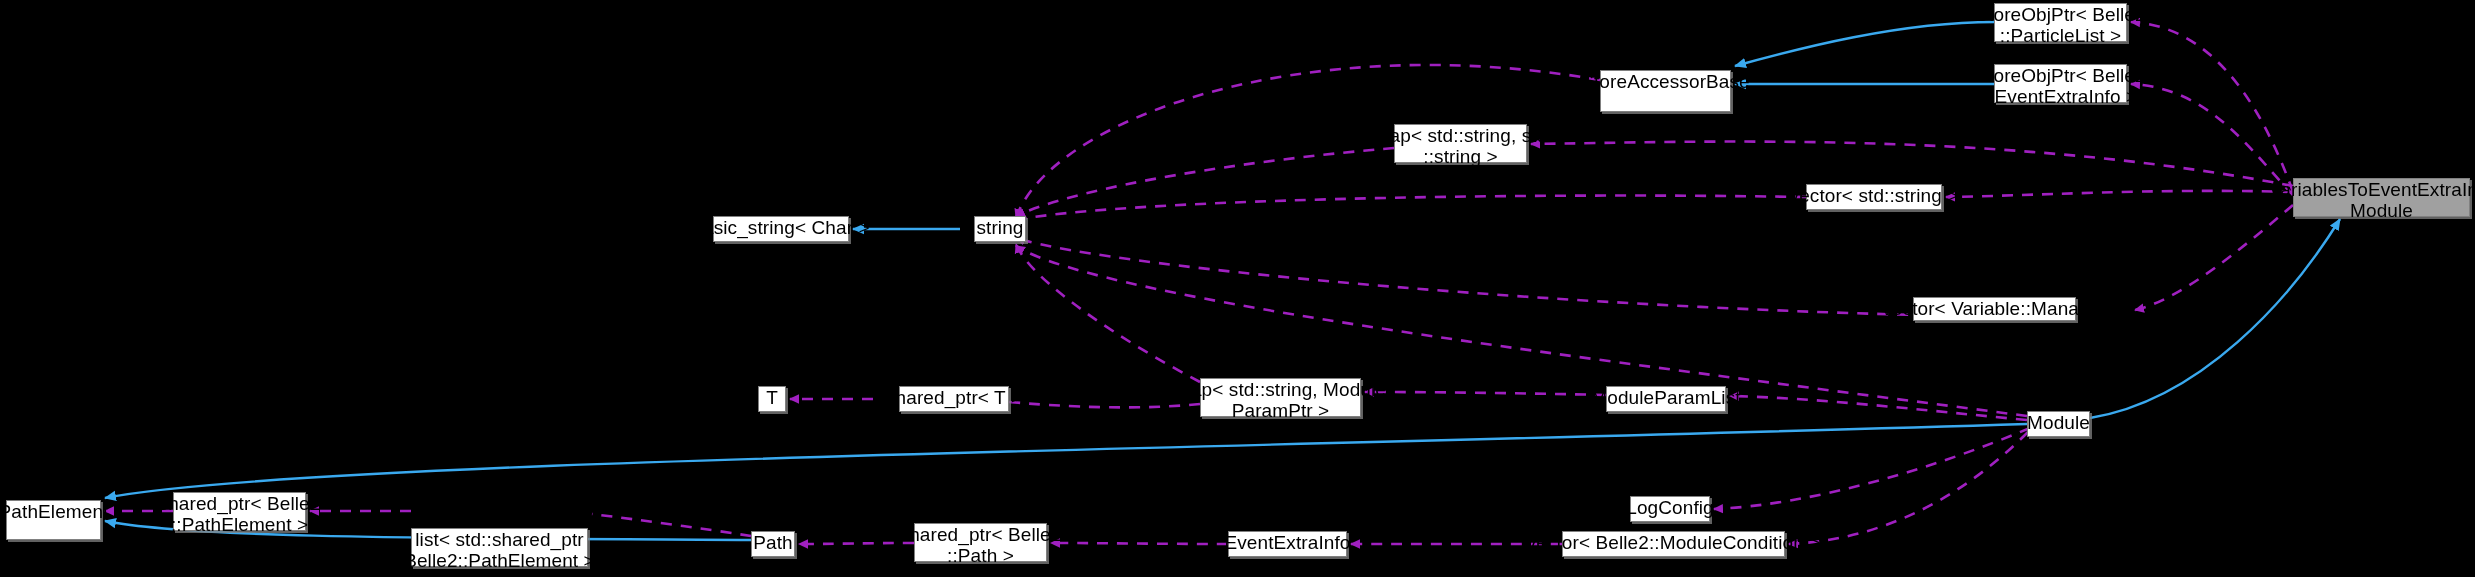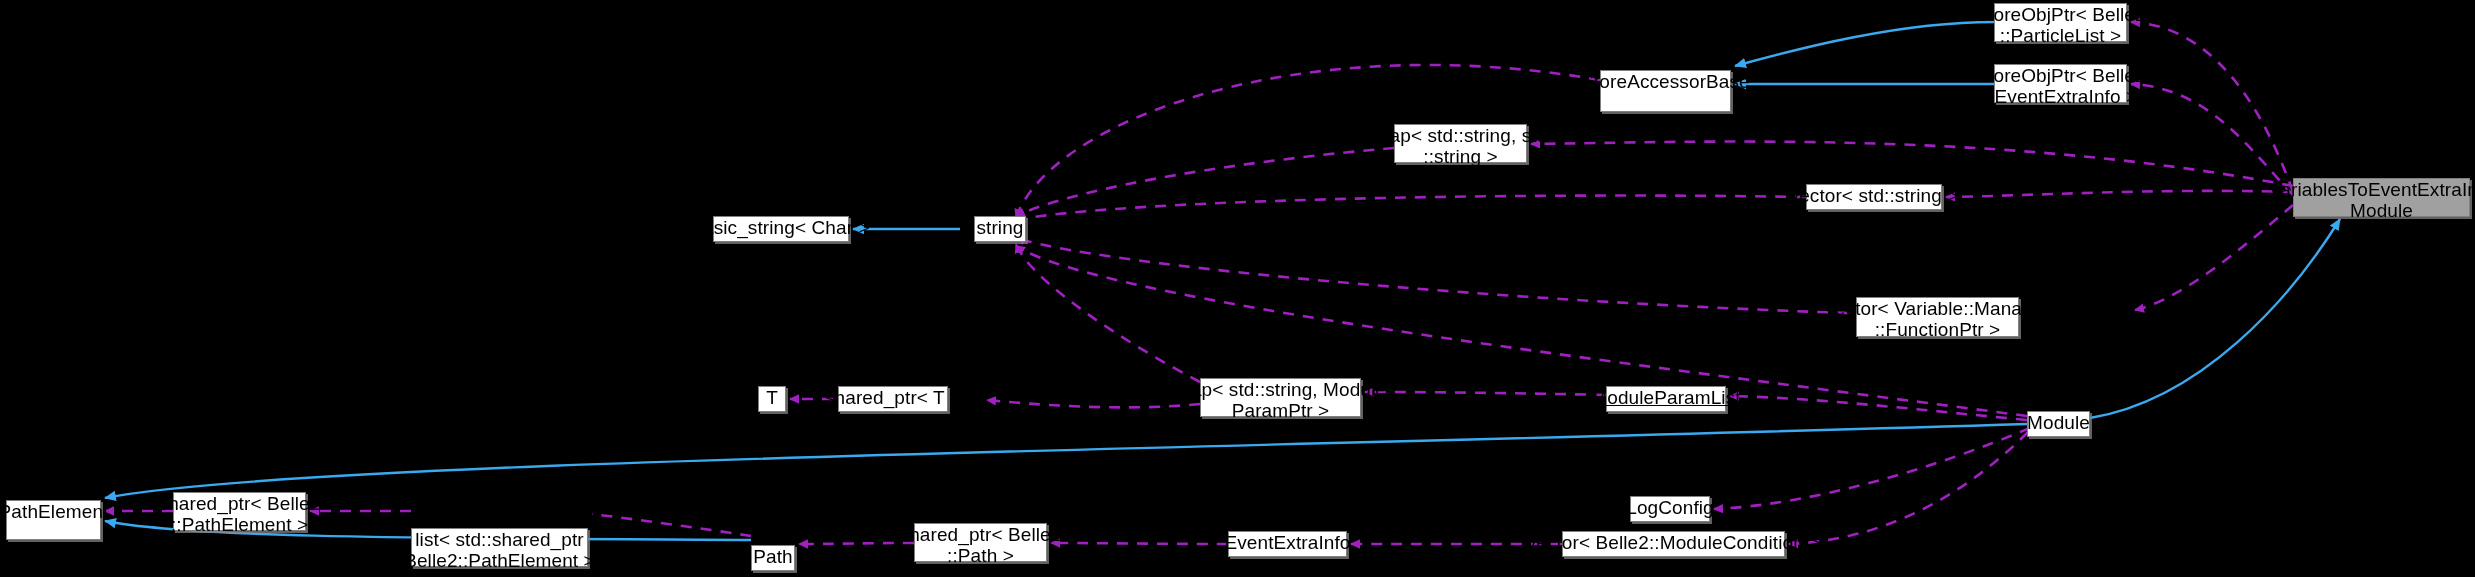--- a/index.html
+++ b/index.html
@@ -100,33 +100,33 @@
       <div class="node" style="left: 1994px; top: 64px; width: 133px; height: 39px;"><span class="node-label">StoreObjPtr&lt; Belle2
 ::EventExtraInfo &gt;</span></div>
       <div class="node" style="left: 1600px; top: 70px; width: 131px; height: 42px;"><span class="node-label">StoreAccessorBase</span></div>
       <div class="node" style="left: 1394px; top: 124px; width: 133px; height: 39px;"><span class="node-label">map&lt; std::string, std
 ::string &gt;</span></div>
       <div class="node" style="left: 1806px; top: 184px; width: 136px; height: 26px;"><span class="node-label">vector&lt; std::string &gt;</span></div>
       <div class="node highlight" style="left: 2293px; top: 178px; width: 177px; height: 39px;"><span class="node-label">VariablesToEventExtraInfo
 Module</span></div>
       <div class="node" style="left: 713px; top: 216px; width: 136px; height: 26px;"><span class="node-label">basic_string&lt; Char &gt;</span></div>
       <div class="node" style="left: 960px; top: 216px; width: 52px; height: 26px; margin-left: 14px;"><span class="node-label">string</span></div>
-      <div class="node" style="left: 1856px; top: 297px; width: 163px; height: 40px;"><span class="node-label">vector&lt; Variable::Manager
+      <div class="node" style="left: 1913px; top: 297px; width: 163px; height: 24px;"><span class="node-label">vector&lt; Variable::Manager
 ::FunctionPtr &gt;</span></div>
       <div class="node" style="left: 758px; top: 386px; width: 28px; height: 26px;"><span class="node-label">T</span></div>
-      <div class="node" style="left: 838px; top: 386px; width: 110px; height: 26px;"><span class="node-label">shared_ptr&lt; T &gt;</span></div>
+      <div class="node" style="left: 899px; top: 386px; width: 110px; height: 26px;"><span class="node-label">shared_ptr&lt; T &gt;</span></div>
       <div class="node" style="left: 1200px; top: 378px; width: 161px; height: 39px;"><span class="node-label">map&lt; std::string, Module
 ParamPtr &gt;</span></div>
-      <div class="node" style="left: 1606px; top: 386px; width: 120px; height: 26px; text-decoration: underline;"><span class="node-label">ModuleParamList</span></div>
+      <div class="node" style="left: 1606px; top: 386px; width: 120px; height: 26px;"><span class="node-label">ModuleParamList</span></div>
       <div class="node" style="left: 2027px; top: 411px; width: 63px; height: 26px;"><span class="node-label">Module</span></div>
       <div class="node" style="left: 6px; top: 500px; width: 95px; height: 40px;"><span class="node-label">PathElement</span></div>
       <div class="node" style="left: 173px; top: 492px; width: 133px; height: 39px;"><span class="node-label">shared_ptr&lt; Belle2
 ::PathElement &gt;</span></div>
       <div class="node" style="left: 411px; top: 492px; width: 177px; height: 39px; margin-top: 36px;"><span class="node-label">list&lt; std::shared_ptr
 &lt; Belle2::PathElement &gt; &gt;</span></div>
       <div class="node" style="left: 1630px; top: 496px; width: 80px; height: 26px;"><span class="node-label">LogConfig</span></div>
-      <div class="node" style="left: 751px; top: 531px; width: 44px; height: 26px; margin-top: 14px;"><span class="node-label">Path</span></div>
+      <div class="node" style="left: 751px; top: 531px; width: 44px; height: 26px;"><span class="node-label">Path</span></div>
       <div class="node" style="left: 914px; top: 523px; width: 133px; height: 39px;"><span class="node-label">shared_ptr&lt; Belle2
 ::Path &gt;</span></div>
       <div class="node" style="left: 1228px; top: 531px; width: 119px; height: 26px;"><span class="node-label">EventExtraInfo</span></div>
       <div class="node" style="left: 1562px; top: 531px; width: 223px; height: 26px;"><span class="node-label">vector&lt; Belle2::ModuleCondition &gt;</span></div>
     </div>
 </div>
 
 </body></html>

